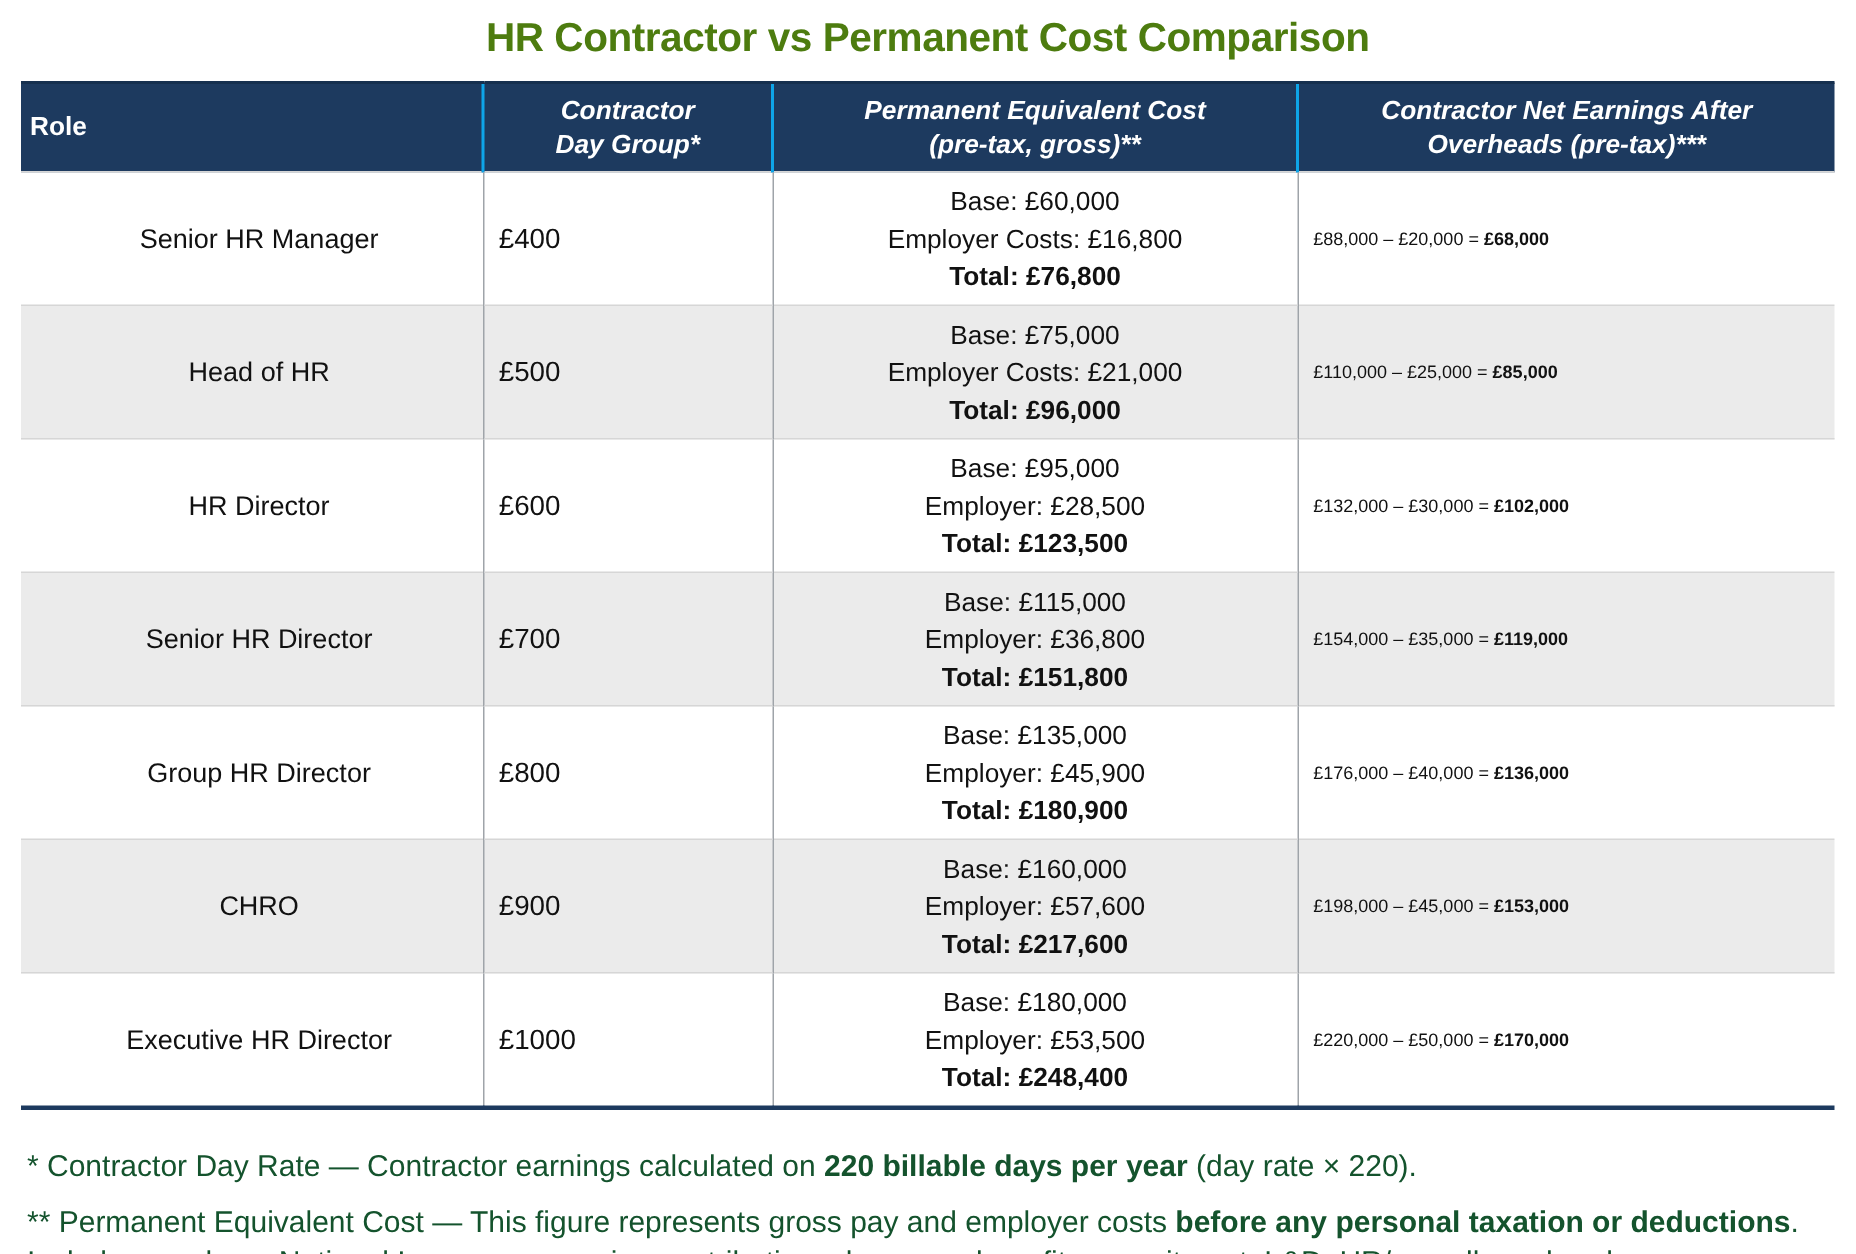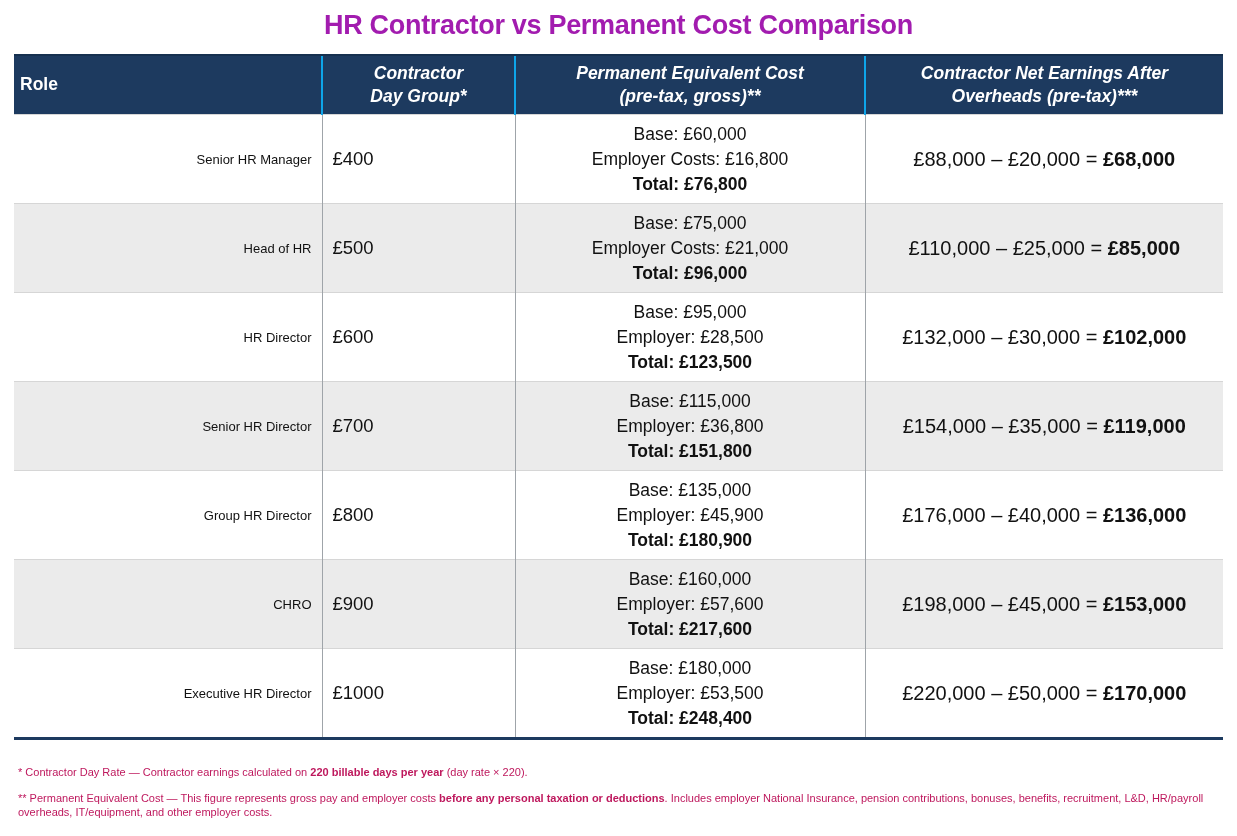--- a/index.html
+++ b/index.html
@@ -9,21 +9,21 @@
     width: 1237px;
     height: 836px;
     font-family: "Liberation Sans", sans-serif;
     color: #111;
     overflow: hidden;
   }
   .page-title {
     text-align: center;
     font-size: 27px;
     font-weight: bold;
-    color: #a21caf;
+    color: #4d7c0f;
     margin: 10px 0 13px 0;
     letter-spacing: -0.3px;
   }
   table.cost-table {
     border-collapse: collapse;
     table-layout: fixed;
     width: 1209px;
     margin-left: 14px;
     border-bottom: 3px solid #1d3a5f;
   }
@@ -52,48 +52,48 @@
   tbody tr { border-top: 1px solid #d6d6d6; }
   tbody tr:nth-child(even) { background: #ebebeb; }
   tbody tr:nth-child(odd)  { background: #ffffff; }
   tbody td {
     height: 80px;
     vertical-align: middle;
     padding: 4px 10px;
   }
   tbody td + td { border-left: 1px solid #9fa4a9; }
   td.cell-role {
-    font-size: 13px;
+    font-size: 18px;
     padding-left: 20px;
-    text-align: right;
+    text-align: center;
   }
   td.cell-rate {
     font-size: 18.5px;
     text-align: left;
   }
   td.cell-perm {
     font-size: 17.5px;
     text-align: center;
     line-height: 25px;
     padding: 2px 6px;
   }
   td.cell-perm .total-line { font-weight: bold; }
   td.cell-net {
-    font-size: 20px;
-    text-align: center;
+    font-size: 12px;
+    text-align: left;
   }
   td.cell-net .net-result { font-weight: bold; }
 
   .footnotes {
     margin: 25px 20px 0 18px;
   }
   .footnote {
-    font-size: 11px;
+    font-size: 20px;
     line-height: 1.32;
-    color: #be185d;
+    color: #14532d;
     margin: 0 0 11px 0;
   }
   .footnote .fn-bold { font-weight: bold; }
 </style>
 </head>
 <body>
 
 <h1 class="page-title">HR Contractor vs Permanent Cost Comparison</h1>
 
 <table class="cost-table">

